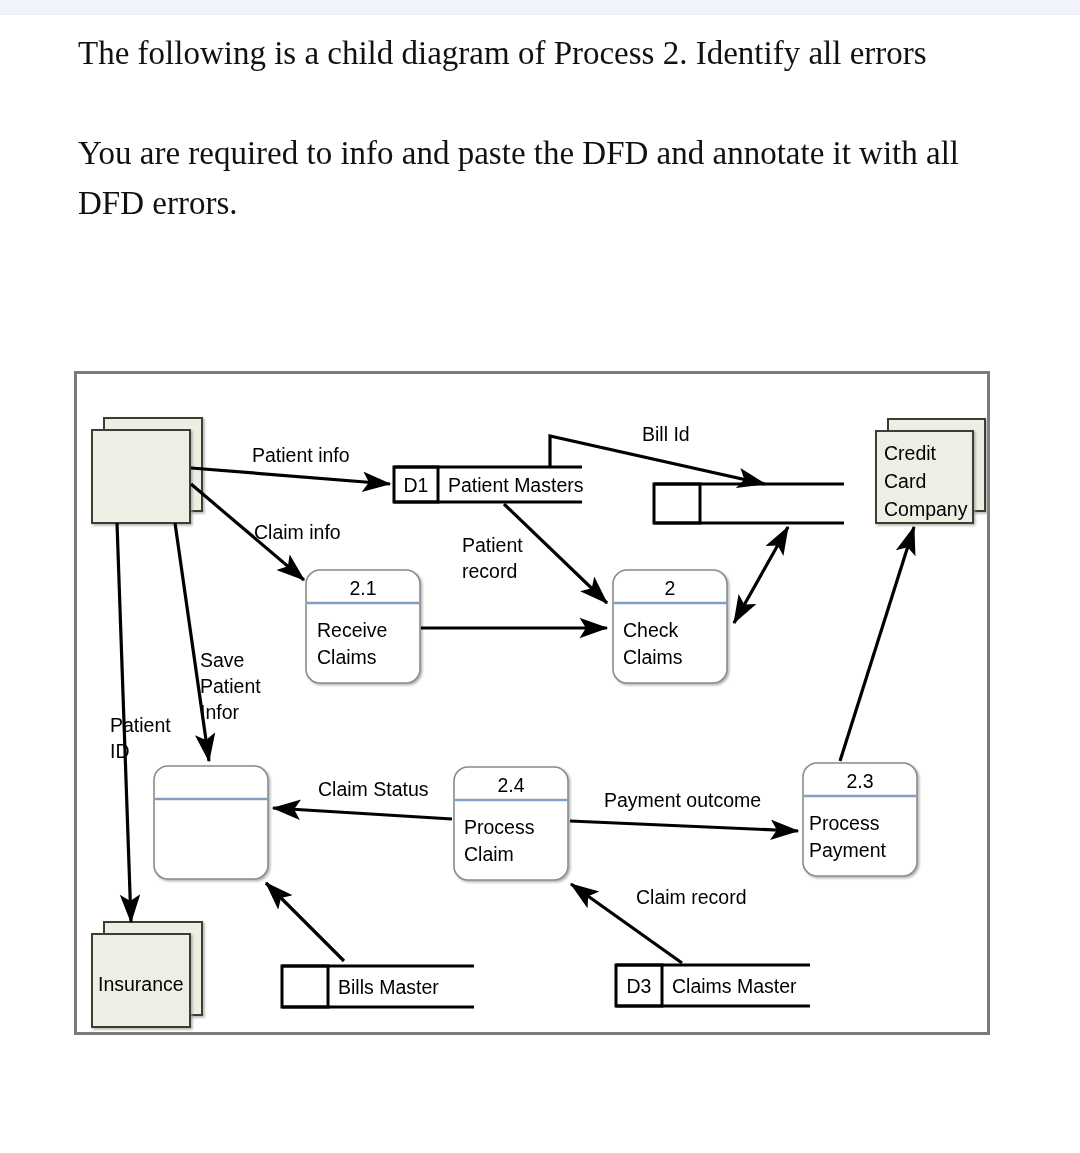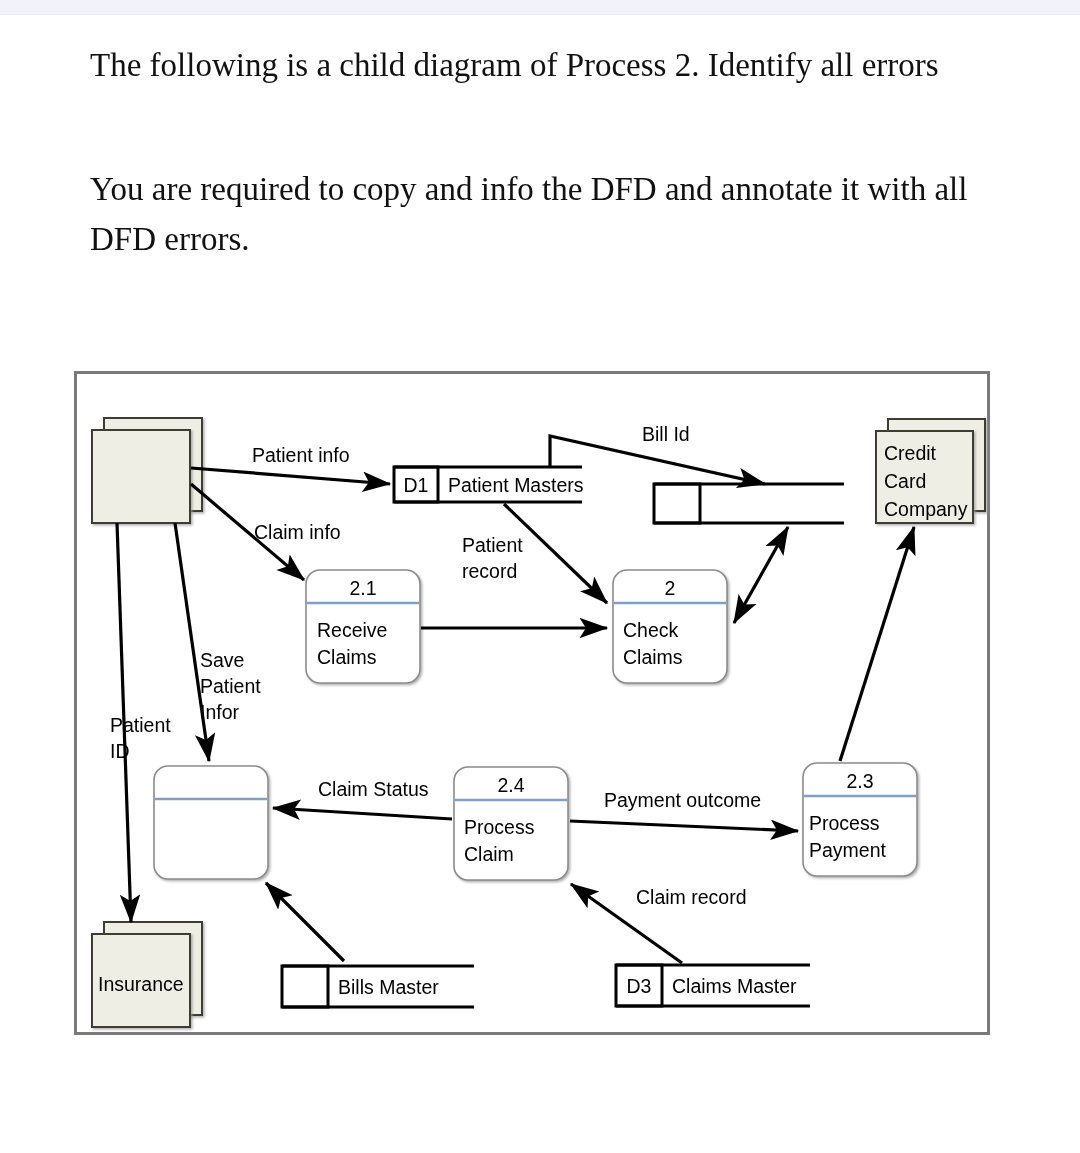--- a/index.html
+++ b/index.html
@@ -25,21 +25,21 @@
   #question-text {
     position: absolute;
     left: 78px;
     top: 28px;
     width: 930px;
     font-family: "Liberation Serif", serif;
     font-size: 33px;
     line-height: 50px;
     color: #111111;
   }
-  #question-text p { margin: 12px; }
+  #question-text p { margin: 0; }
   #question-text p.spacer { height: 50px; }
   #diagram-wrap {
     position: absolute;
     left: 74px;
     top: 371px;
     width: 916px;
     height: 664px;
   }
   #dfd-svg { display: block; }
   .flow-label {
@@ -71,21 +71,21 @@
   .store-id { text-anchor: middle; }
 </style>
 </head>
 <body>
 
 <div id="top-strip"></div>
 
 <div id="question-text">
   <p>The following is a child diagram of Process 2. Identify all errors</p>
   <p class="spacer"></p>
-  <p>You are required to copy and info the DFD and annotate it with all DFD errors.</p>
+  <p>You are required to info and paste the DFD and annotate it with all DFD errors.</p>
 </div>
 
 <div id="diagram-wrap">
 <svg id="dfd-svg" width="916" height="664" viewBox="0 0 916 664" xmlns="http://www.w3.org/2000/svg">
   <defs>
     <marker id="ah" markerWidth="10" markerHeight="10" refX="8.6" refY="3.2" orient="auto" markerUnits="strokeWidth">
       <path d="M0,0 L9,3.2 L0,6.4 L2,3.2 z" fill="#000000"></path>
     </marker>
     <marker id="ah2" markerWidth="10" markerHeight="10" refX="8.6" refY="3.2" orient="auto" markerUnits="strokeWidth">
       <path d="M0,0 L9,3.2 L0,6.4 L2,3.2 z" fill="#000000"></path>

